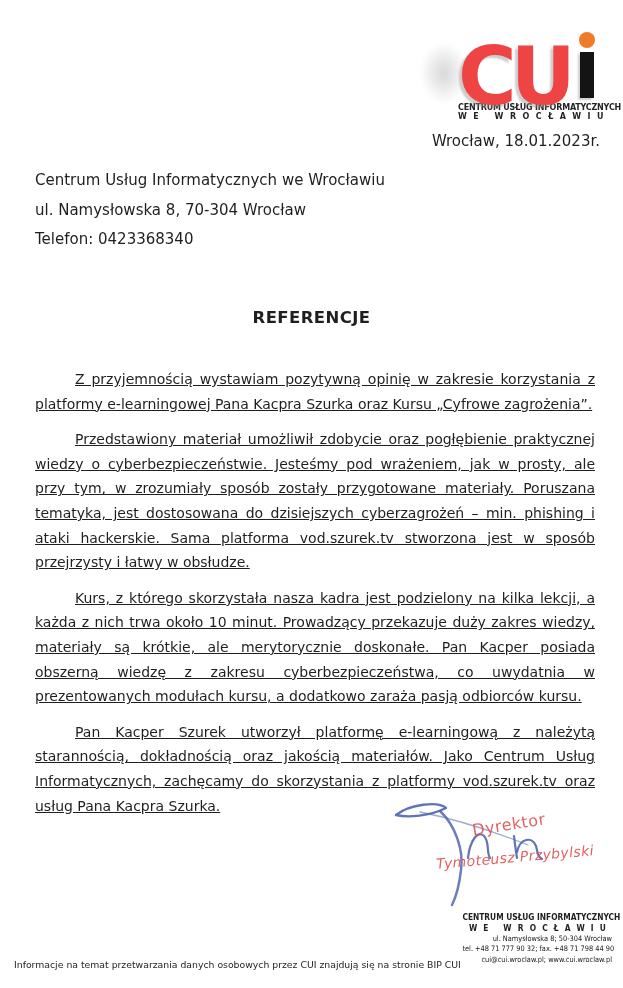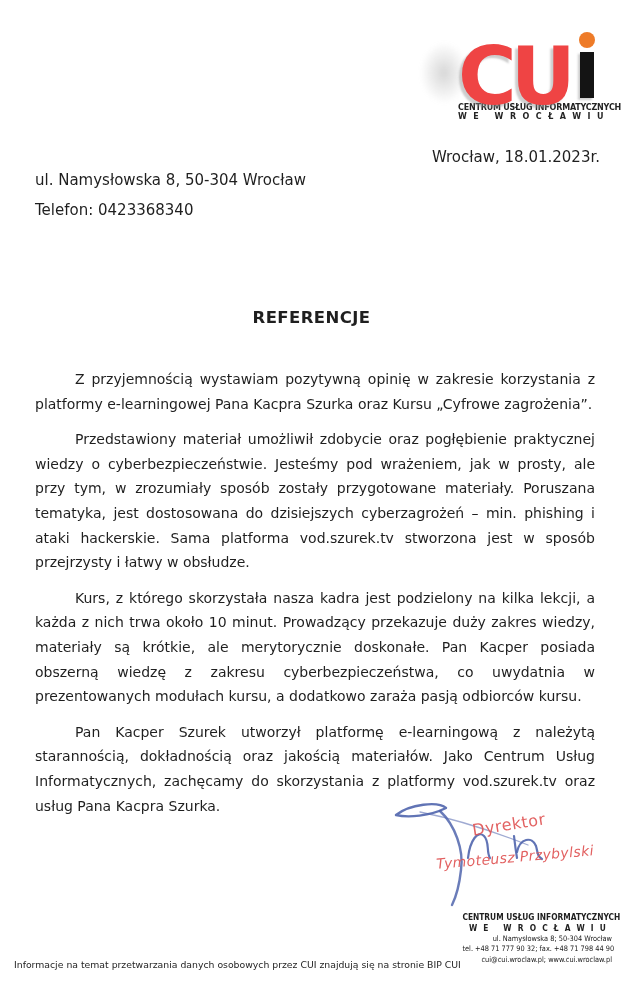--- a/index.html
+++ b/index.html
@@ -35,30 +35,30 @@
     border-radius:50%;background:var(--logo-orange);
   }
   .logo-sub1{margin-top:5px;font-size:8px;font-weight:700;letter-spacing:-0.2px;white-space:nowrap;color:#242424;}
   .logo-sub2{font-size:8px;font-weight:700;letter-spacing:6.5px;white-space:nowrap;color:#242424;}
   .smudge{
     position:absolute;left:420px;top:42px;width:48px;height:62px;
     background:radial-gradient(ellipse at center,rgba(150,150,150,.38),rgba(150,150,150,0) 70%);
     filter:blur(2px);
   }
   
-  .date{position:absolute;right:23px;top:148px;font-size:15px;}
+  .date{position:absolute;right:23px;top:132px;font-size:15px;}
   .sender{position:absolute;left:35px;top:166px;font-size:15px;line-height:29.6px;}
   
   .title{
     position:absolute;left:0;top:308px;width:100%;margin:0;
     text-align:center;font-size:16.5px;font-weight:700;letter-spacing:.4px;
   }
   
   .body{position:absolute;left:35px;right:28px;top:367px;font-size:14px;line-height:24.6px;}
-  .body p{margin:0 0 11px 0;text-indent:40px;text-align:justify;}
+  .body p{margin:0 0 11px 0;text-indent:40px;text-align:justify;text-decoration:underline;}
   
   .sig-area{position:absolute;left:378px;top:793px;width:240px;height:135px;}
   .sig-svg{position:absolute;left:0;top:0;}
   .stamp-role{
     position:absolute;left:94px;top:22px;
     font-size:16px;color:var(--stamp-red);
     transform:rotate(-9deg);letter-spacing:.5px;opacity:.92;
   }
   .stamp-name{
     position:absolute;left:58px;top:56px;white-space:nowrap;
@@ -89,21 +89,22 @@
       <span class="logo-i-stem"></span>
       <span class="logo-i-dot"></span>
     </div>
     <div class="logo-sub1">CENTRUM USŁUG INFORMATYCZNYCH</div>
     <div class="logo-sub2">WE WROCŁAWIU</div>
   </div>
 
   <div class="date">Wrocław, 18.01.2023r.</div>
 
   <div class="sender">
-    <div>ul. Namysłowska 8, 50-304 Wrocław</div>
+    <div>Centrum Usług Informatycznych we Wrocławiu</div>
+    <div>ul. Namysłowska 8, 70-304 Wrocław</div>
     <div>Telefon: 0423368340</div>
   </div>
 
   <h1 class="title">REFERENCJE</h1>
 
   <div class="body">
     <p>Z przyjemnością wystawiam pozytywną opinię w zakresie korzystania z platformy e-learningowej Pana Kacpra Szurka oraz Kursu „Cyfrowe zagrożenia”.</p>
     <p>Przedstawiony materiał umożliwił zdobycie oraz pogłębienie praktycznej wiedzy o cyberbezpieczeństwie. Jesteśmy pod wrażeniem, jak w prosty, ale przy tym, w zrozumiały sposób zostały przygotowane materiały. Poruszana tematyka, jest dostosowana do dzisiejszych cyberzagrożeń – min. phishing i ataki hackerskie. Sama platforma vod.szurek.tv stworzona jest w sposób przejrzysty i łatwy w obsłudze.</p>
     <p>Kurs, z którego skorzystała nasza kadra jest podzielony na kilka lekcji, a każda z nich trwa około 10 minut. Prowadzący przekazuje duży zakres wiedzy, materiały są krótkie, ale merytorycznie doskonałe. Pan Kacper posiada obszerną wiedzę z zakresu cyberbezpieczeństwa, co uwydatnia w prezentowanych modułach kursu, a dodatkowo zaraża pasją odbiorców kursu.</p>
     <p>Pan Kacper Szurek utworzył platformę e-learningową z należytą starannością, dokładnością oraz jakością materiałów. Jako Centrum Usług Informatycznych, zachęcamy do skorzystania z platformy vod.szurek.tv oraz usług Pana Kacpra Szurka.</p>

